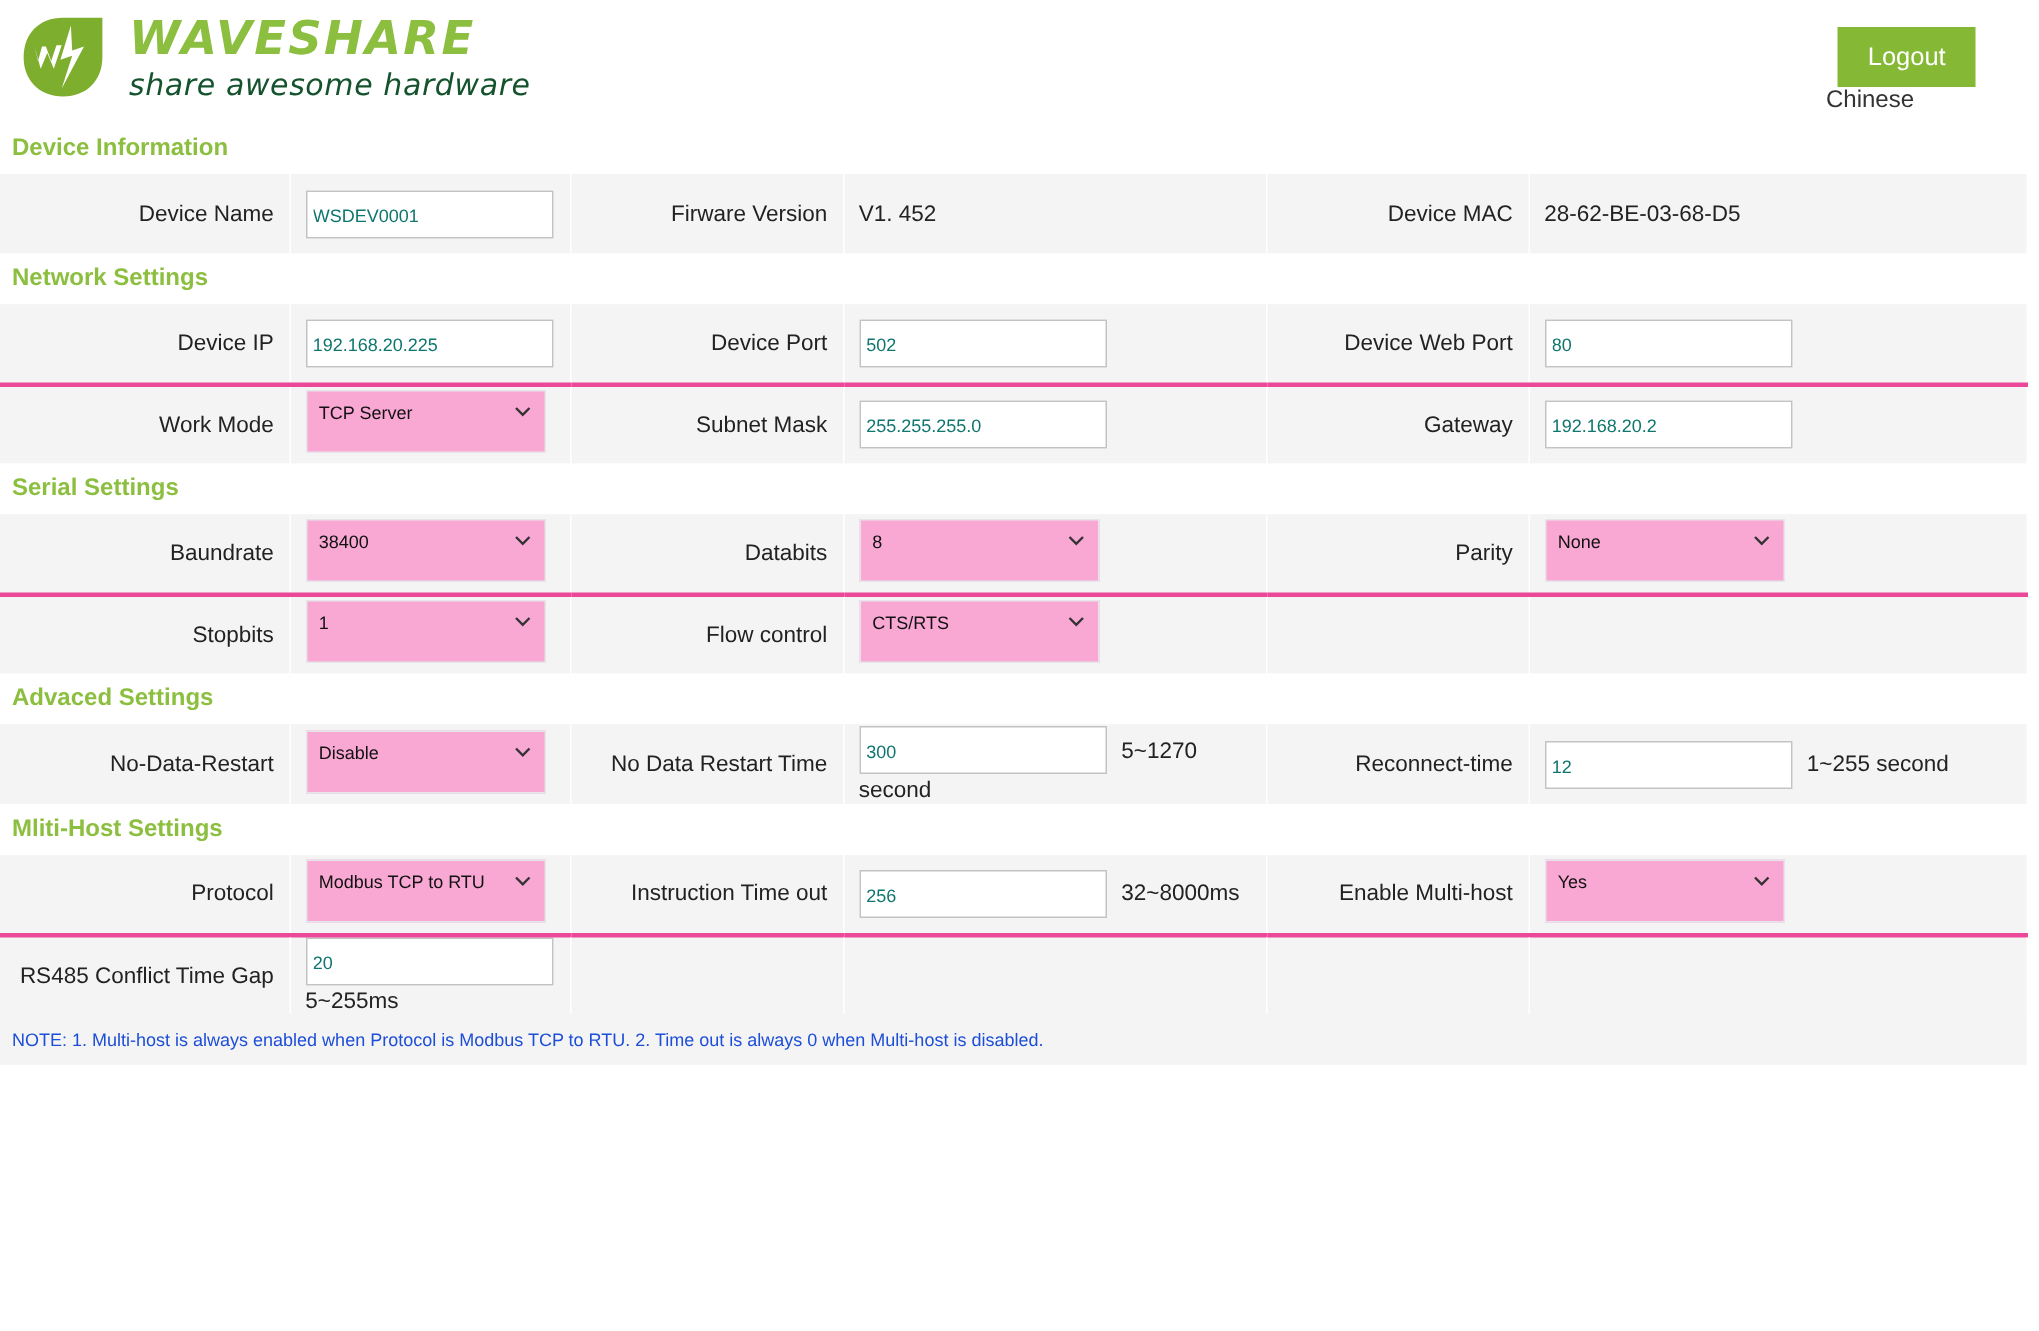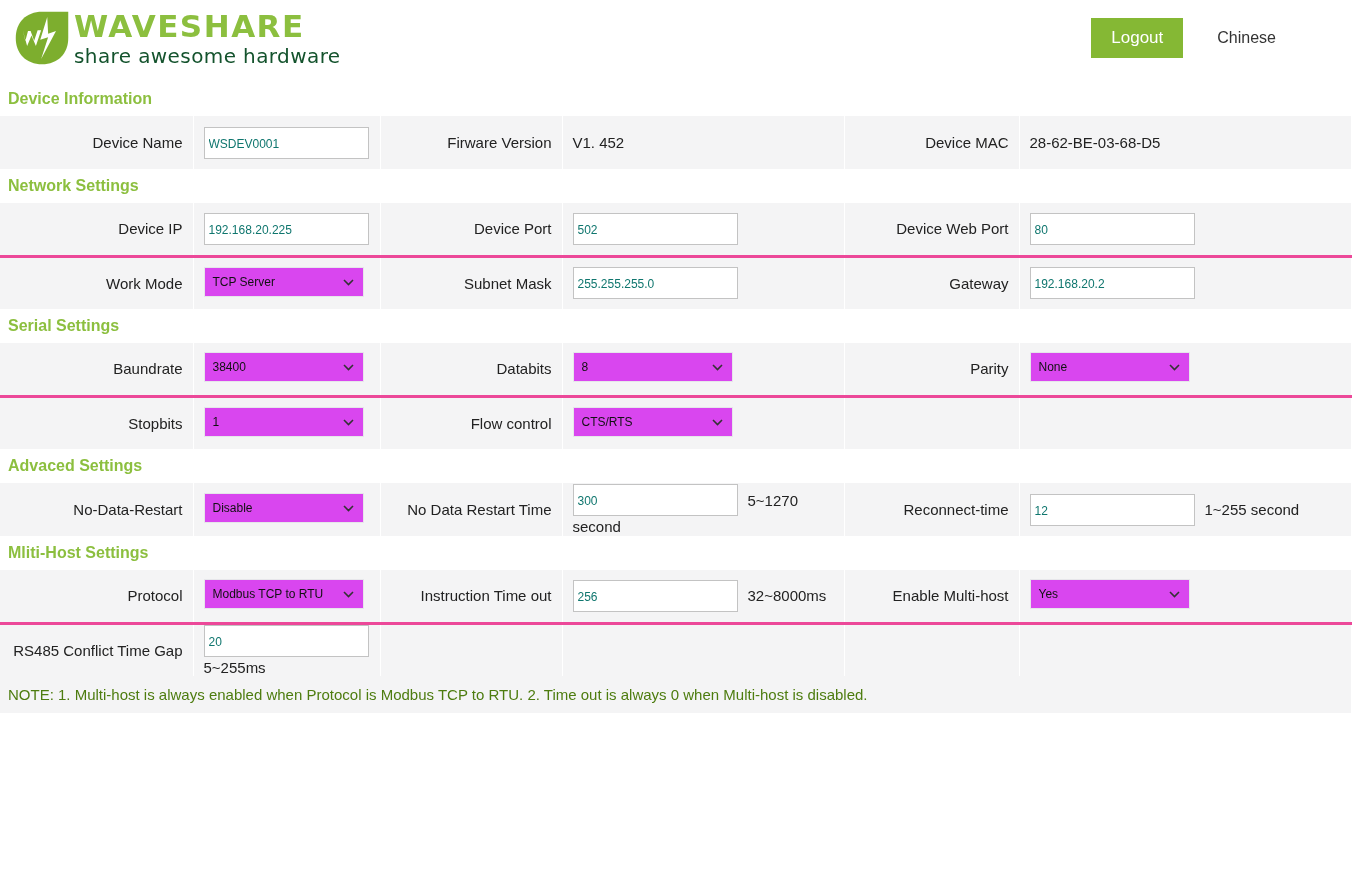--- a/index.html
+++ b/index.html
@@ -21,21 +21,21 @@
     background: #ffffff;
   }
   .logo-wrap {
     position: absolute;
     left: 14px;
     top: 10px;
     display: flex;
     align-items: center;
   }
   .logo-mark { width: 56px; height: 56px; display: block; }
-  .logo-text { margin-left: 4px; line-height: 1; }
+  .logo-text { margin-left: 16px; line-height: 1; font-style: italic; }
   .logo-word {
     display: block;
     font-size: 31px;
     font-weight: bold;
     letter-spacing: 1.5px;
     color: #8cbf3f;
     font-family: "DejaVu Sans", sans-serif;
   }
   .logo-tag {
     display: block;
@@ -44,20 +44,21 @@
     color: #14532d;
     letter-spacing: 0.4px;
     font-family: "DejaVu Sans", sans-serif;
   }
   .header-actions {
     position: absolute;
     right: 0;
     top: 18px;
     display: flex;
     align-items: center;
+    flex-direction: column;
   }
   .btn-logout {
     background: #85b834;
     color: #ffffff;
     border: none;
     font-size: 17px;
     padding: 10px 20px;
     cursor: pointer;
     font-family: "Liberation Sans", sans-serif;
     line-height: 1.2;
@@ -118,22 +119,22 @@
     font-family: "Liberation Sans", sans-serif;
     color: #0f766e;
     outline: none;
     display: block;
   }
 
   .selwrap {
     position: relative;
     display: inline-block;
     width: 160px;
-    height: 30px;
-    background: #d946ef;
+    height: 42px;
+    background: #f9a8d4;
     border: 1px solid #e6e6ea;
   }
   .selwrap .seltext {
     position: absolute;
     left: 8px;
     top: 0;
     line-height: 28px;
     font-size: 12px;
     color: #111111;
     white-space: nowrap;
@@ -156,22 +157,22 @@
   .hint-after { margin-left: 10px; }
   .stacked .sub-hint {
     font-size: 15px;
     display: block;
     margin-top: 2px;
   }
 
   .note {
     background: #f4f4f5;
     width: 1351px;
-    font-size: 15px;
-    color: #4d7c0f;
+    font-size: 12px;
+    color: #1d4ed8;
     padding: 10px 8px 4px 8px;
   }
   .note p { margin: 0 0 16px 0; }
   .note p:last-child { margin-bottom: 6px; }
 </style>
 </head>
 <body>
 
 <div class="header">
   <div class="logo-wrap">

